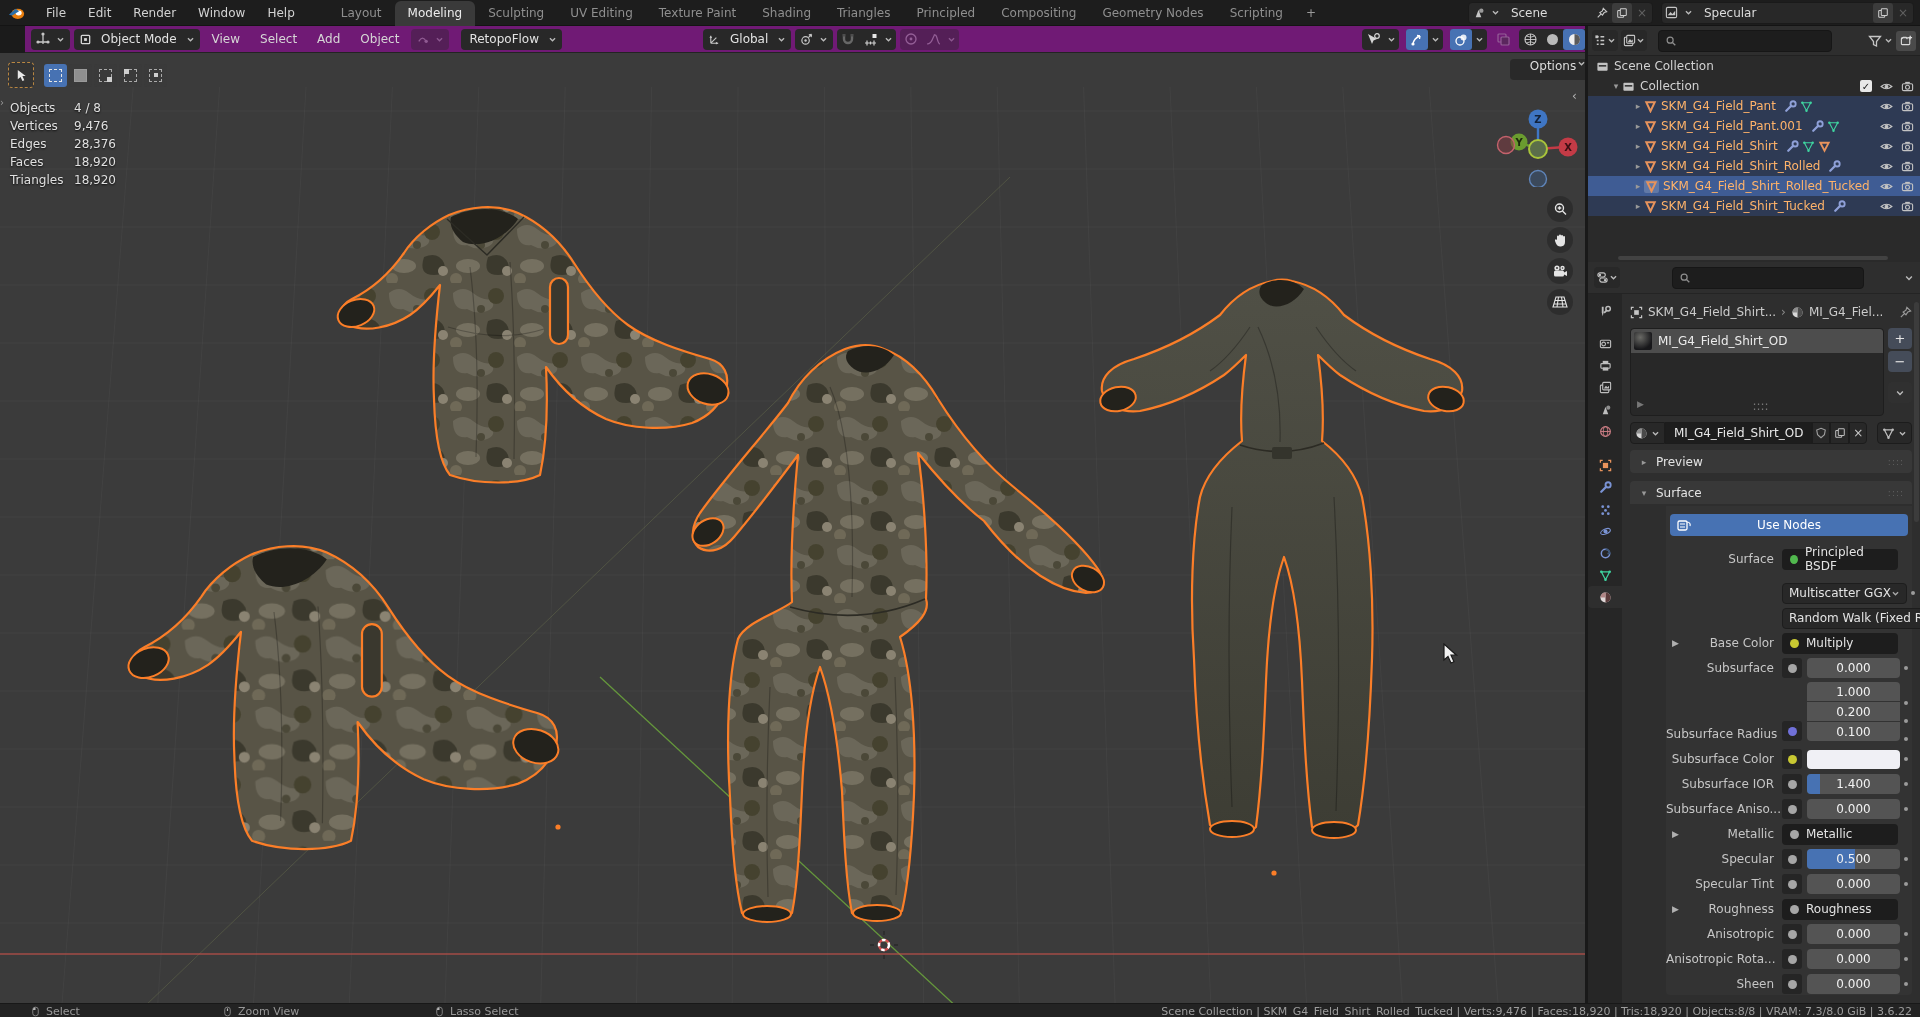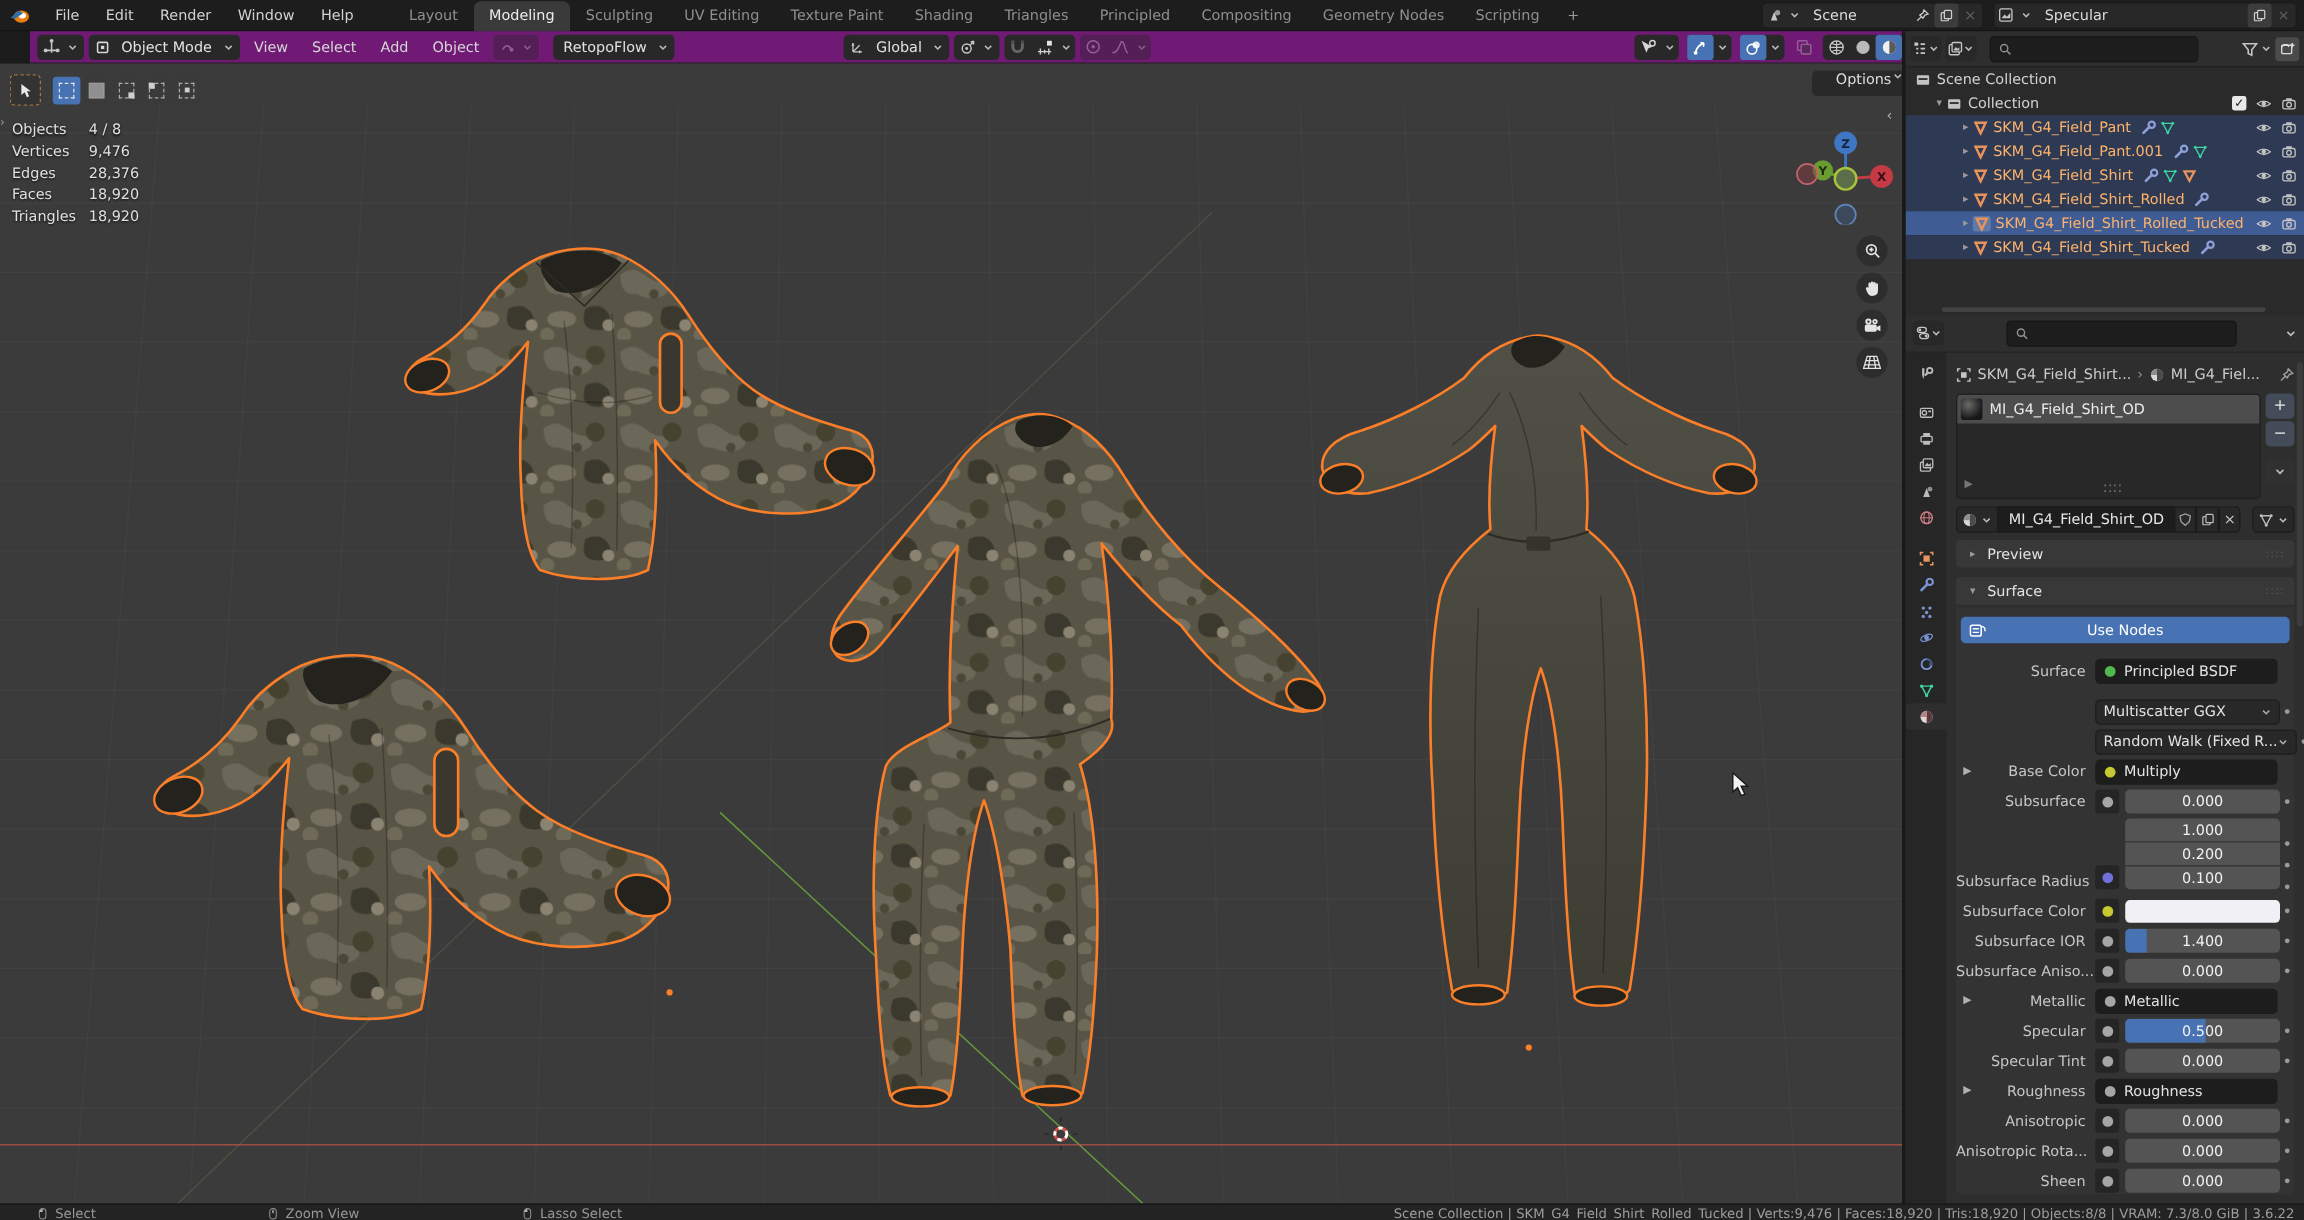--- a/index.html
+++ b/index.html
@@ -86,21 +86,21 @@
   #slot-list{flex:1;height:86px;background:#282828;border:1px solid #1e1e1e;border-radius:4px;position:relative;overflow:hidden;}
   .slot-row{display:flex;align-items:center;gap:6px;height:24px;background:#4d4d4d;border-radius:3px 3px 0 0;padding:0 3px;color:#ececec;}
   .slot-foot{position:absolute;bottom:2px;left:6px;right:6px;display:flex;justify-content:space-between;color:#777;}
   #slot-rail{display:flex;flex-direction:column;gap:2px;width:24px;}
   .rail-btn{height:21px;background:#454c59;border-radius:4px;color:#e5e5e5;display:flex;align-items:center;justify-content:center;font-size:13px;}
   .rail-chev{height:21px;background:#303030;border-radius:4px;display:flex;align-items:center;justify-content:center;margin-top:8px;}
   #datablock{display:flex;align-items:center;margin-top:6px;gap:0;}
   .db-seg{display:flex;align-items:center;background:#282828;border:1px solid #1c1c1c;height:22px;box-sizing:border-box;}
   .panel-hdr{display:flex;align-items:center;gap:6px;height:23px;background:#383838;border-radius:4px;margin-top:6px;padding:0 8px;color:#e3e3e3;}
   .grip{margin-left:auto;color:#5d5d5d;font-size:9px;letter-spacing:1px;}
-  #surface-panel{background:#333333;border-radius:0 0 4px 4px;margin-top:2px;padding:8px 0 0 0;}
+  #surface-panel{background:#333333;border-radius:0 0 4px 4px;margin-top:2px;padding:8px 0 0 0;margin-left:36px;}
   .use-nodes{margin:0 4px 12px 4px;height:22px;background:#4772b3;border-radius:4px;display:flex;align-items:center;justify-content:center;gap:8px;color:#ffffff;position:relative;}
   .prow{display:flex;align-items:center;height:22px;margin-bottom:3px;position:relative;}
   .prow .lbl{width:108px;text-align:right;color:#c6c6c6;padding-right:8px;flex:0 0 auto;white-space:nowrap;overflow:hidden;}
   .exp{position:absolute;left:6px;color:#b0b0b0;font-size:9px;}
   .sockbox{width:20px;height:20px;background:#252525;border-radius:3px;display:flex;align-items:center;justify-content:center;flex:0 0 auto;margin-right:5px;}
   .sockdot{width:9px;height:9px;border-radius:50%;}
   .nodefield{flex:1;height:21px;background:#1d1d1d;border-radius:4px;display:flex;align-items:center;gap:7px;padding:0 8px;color:#e3e3e3;margin-right:14px;}
   .ddfield{flex:1;height:21px;background:#282828;border:1px solid #1d1d1d;border-radius:4px;display:flex;align-items:center;padding:0 6px;color:#e3e3e3;margin-right:4px;box-sizing:border-box;}
   .ddfield .ddtxt{flex:1;white-space:nowrap;overflow:hidden;}
   .slider{flex:1;height:20px;background:#545454;border-radius:4px;position:relative;overflow:hidden;margin-right:4px;}

